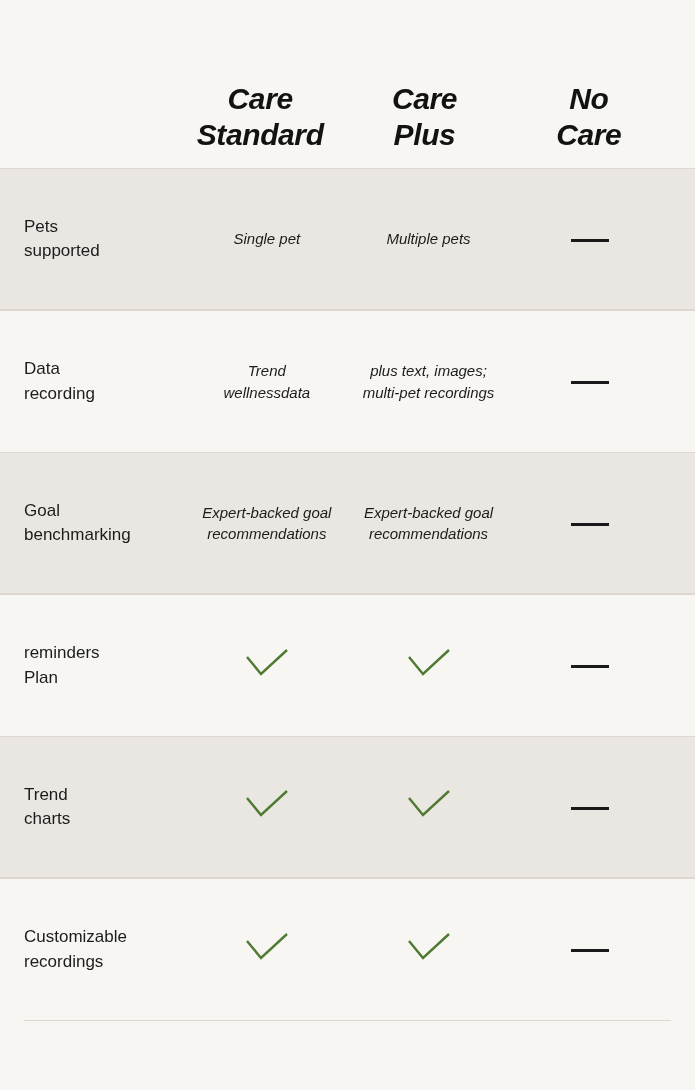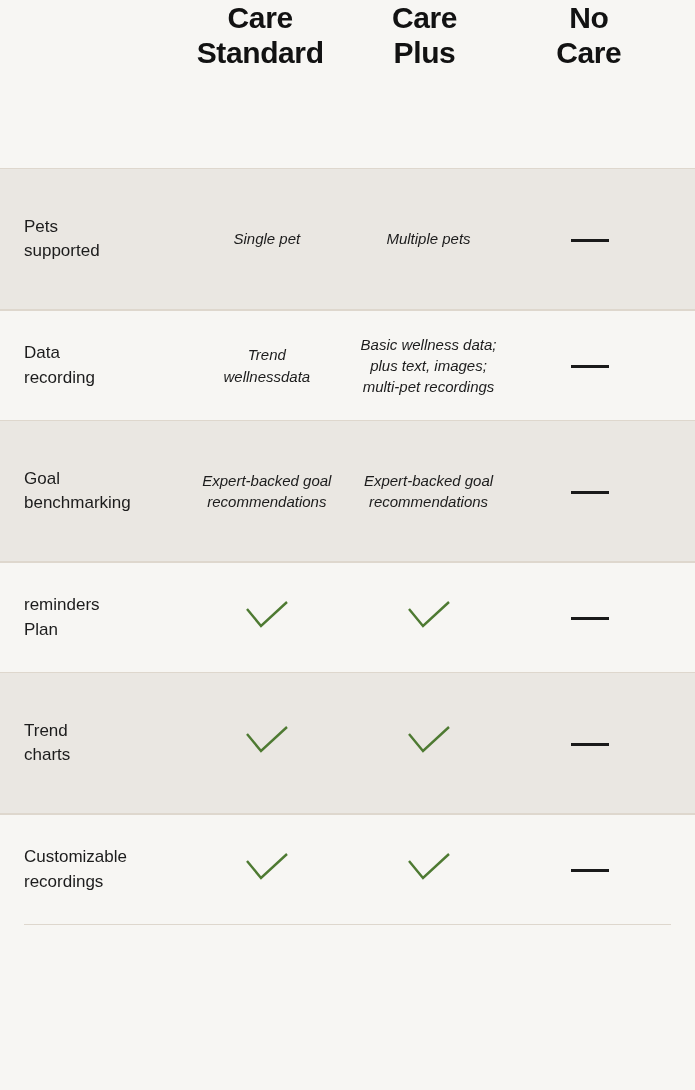--- a/index.html
+++ b/index.html
@@ -15,24 +15,25 @@
     overflow: hidden;
   }
   .comparison-table {
     width: 695px;
     box-sizing: border-box;
   }
 
   
   .table-header {
     display: flex;
-    align-items: flex-start;
+    align-items: flex-end;
     height: 168px;
     box-sizing: border-box;
     padding: 0 24px 16px 16px;
+    font-style: italic;
   }
   .col-feature {
     width: 162px;
     flex: 0 0 162px;
   }
   .col-plan {
     flex: 1 1 0;
     text-align: center;
   }
   .plan-title {
@@ -57,21 +58,21 @@
   }
   .table-row.shaded {
     background: #eae7e2;
     border-top: 1px solid #ded7cd;
     border-bottom: 1px solid #ded7cd;
   }
   .table-row.plain {
     background: transparent;
   }
   .row-tall { height: 142px; }
-  .row-mid  { height: 110px; }
+  .row-mid  { height: 142px; }
 
   .feature-label {
     width: 162px;
     flex: 0 0 162px;
     font-size: 17px;
     line-height: 1.42;
     color: #1c1c1c;
     padding-right: 8px;
     box-sizing: border-box;
   }
@@ -158,21 +159,20 @@
   <div class="table-row plain row-mid">
     <div class="feature-label">
       <span class="line">Data</span>
       <span class="line">recording</span>
     </div>
     <div class="cell">
       <span class="line">Trend</span>
       <span class="line">wellnessdata</span>
     </div>
     <div class="cell">
-      <span class="line">Basic wellness data;</span>
       <span class="line">plus text, images;</span>
       <span class="line">multi-pet recordings</span>
     </div>
     <div class="cell">
       <span class="dash"></span>
     </div>
   </div>
 
   <div class="table-row shaded row-tall">
     <div class="feature-label">

